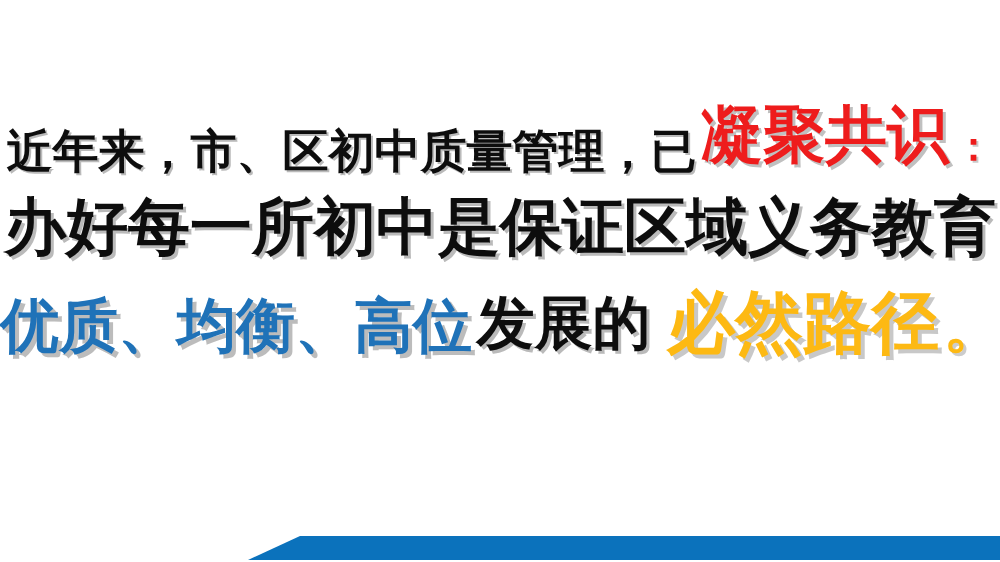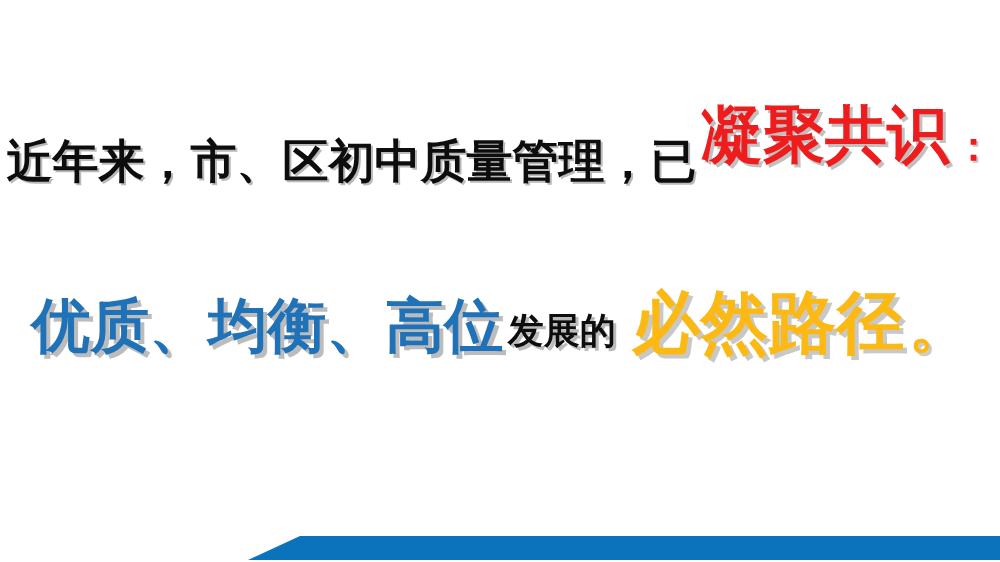--- a/index.html
+++ b/index.html
@@ -48,21 +48,21 @@
     font-weight: 700;
     letter-spacing: 0px;
   }
 
   
   .l1-black {
     font-size: 46px;
     color: #0d0d0d;
     text-shadow: 2px 2px 0 rgba(130,130,130,0.55);
     position: relative;
-    top: 21px;
+    top: 11px;
   }
   .l1-red {
     font-size: 62px;
     color: #ee1c1c;
     text-shadow: 3px 3px 0 rgba(150,150,150,0.6);
   }
   .l1-red-colon {
     font-size: 40px;
     color: #ee1c1c;
     position: relative;
@@ -77,21 +77,21 @@
     text-shadow: 3px 3px 0 rgba(140,140,140,0.6);
   }
 
   
   .l3-blue {
     font-size: 59px;
     color: #1f72b8;
     text-shadow: 4px 4px 0 rgba(165,165,165,0.75);
   }
   .l3-black {
-    font-size: 36px;
+    font-size: 58px;
     color: #0d0d0d;
     text-shadow: 3px 3px 0 rgba(140,140,140,0.6);
     position: relative;
     top: -3px;
   }
   .l3-orange {
     font-size: 68px;
     color: #fdb913;
     text-shadow: 4px 4px 0 rgba(170,170,170,0.65);
   }
@@ -117,20 +117,23 @@
 <div id="slide">
 
   <div class="text-block">
 
     <div class="line line1">
       <span class="run l1-black" style="color: rgb(13, 13, 13);">近年来，市、区初中质量管理，已</span>
       <span class="run l1-red" style="color: rgb(238, 28, 28); text-align: right;">凝聚共识</span>
       <span class="run l1-red-colon" style="color: rgb(238, 28, 28);">：</span>
     </div>
 
+    <div class="line line2">
+      <span class="run l2-black" style="color: rgb(13, 13, 13);">办好每一所初中是保证区域义务教育</span>
+    </div>
 
     <div class="line line3">
       <span class="run l3-blue" style="color: rgb(31, 114, 184);">优质、均衡、高位</span>
       <span class="run l3-black" style="color: rgb(13, 13, 13);">发展的</span>
       <span class="run l3-orange" style="color: rgb(253, 185, 19); margin-left: 12px;">必然路径</span>
       <span class="run l3-orange-period" style="color: rgb(253, 185, 19);">。</span>
     </div>
 
   </div>
 

